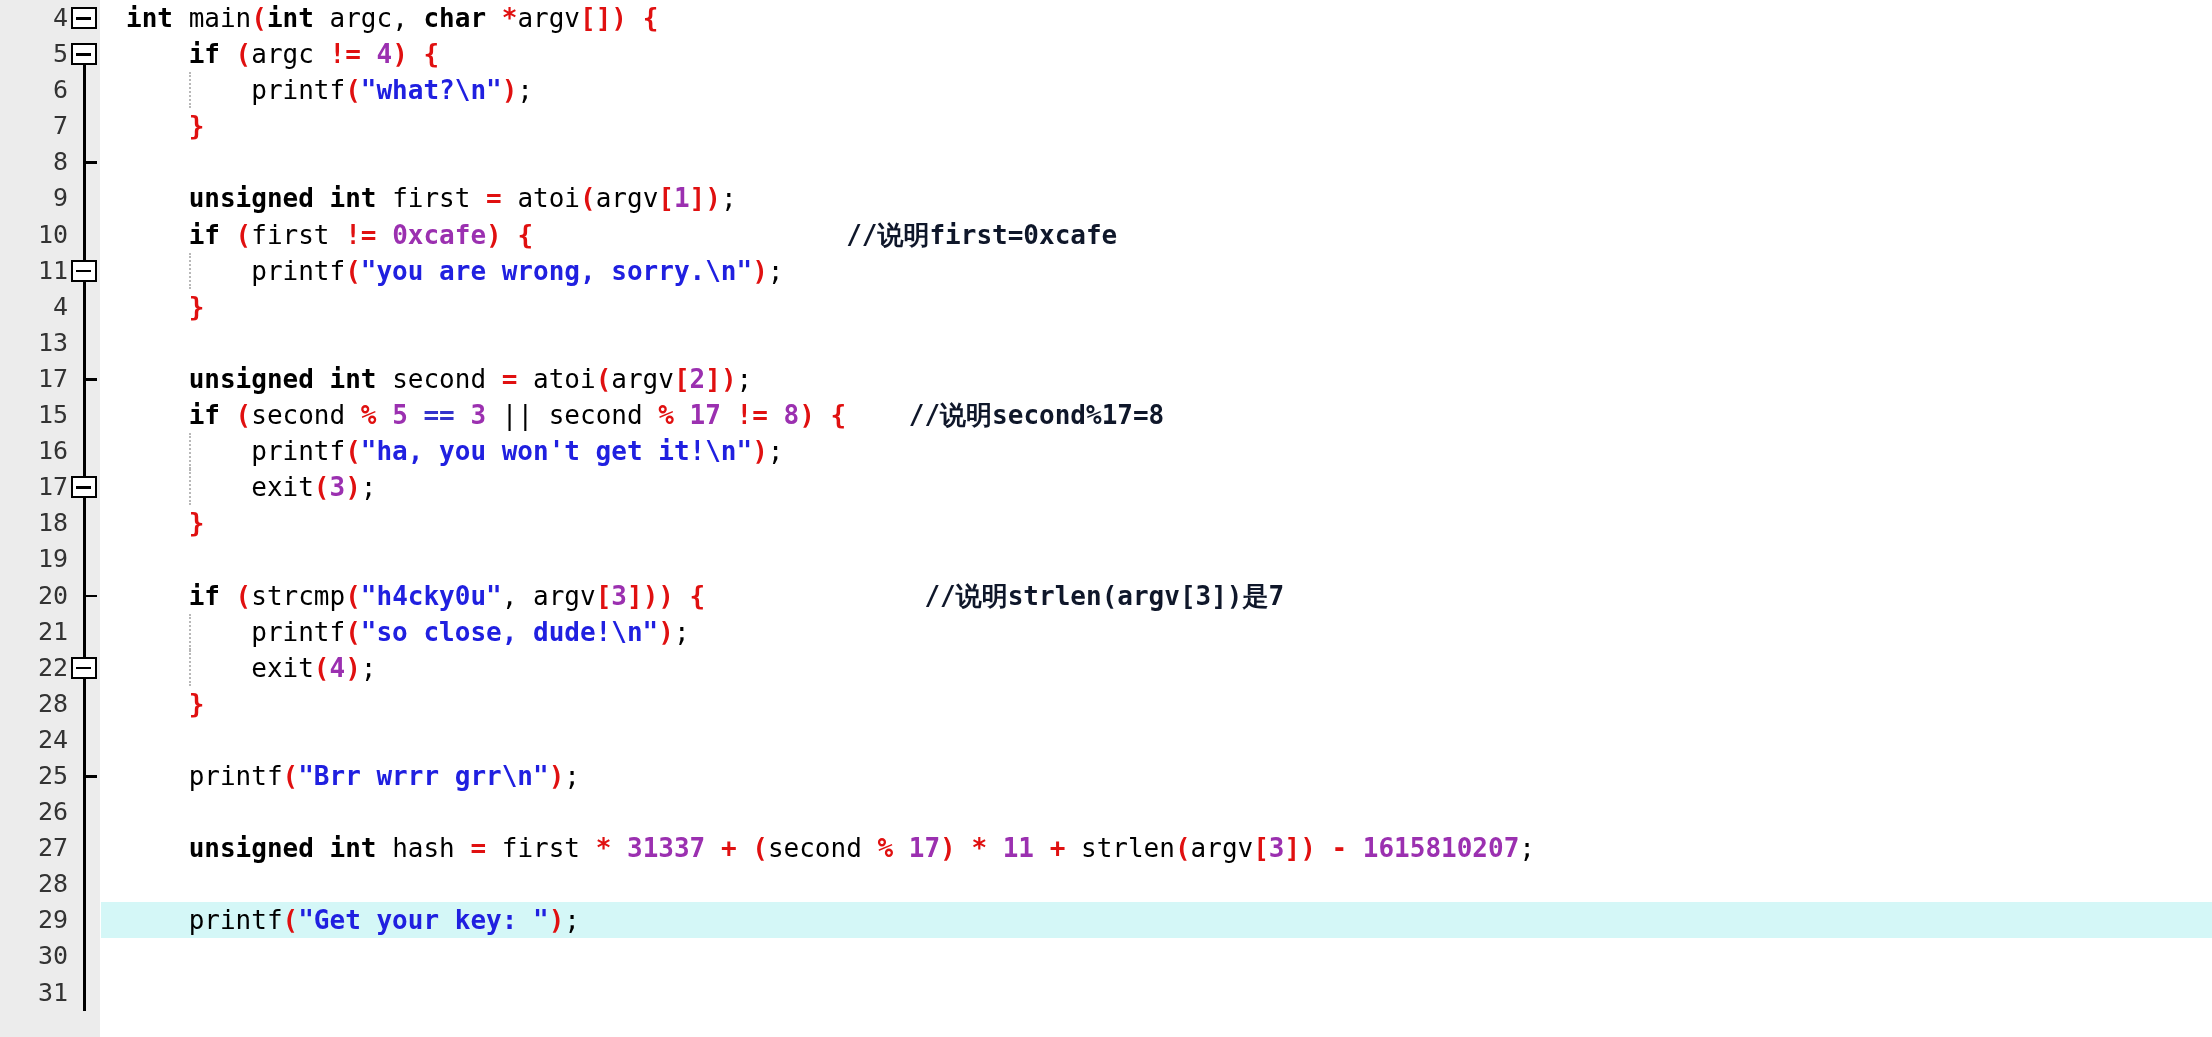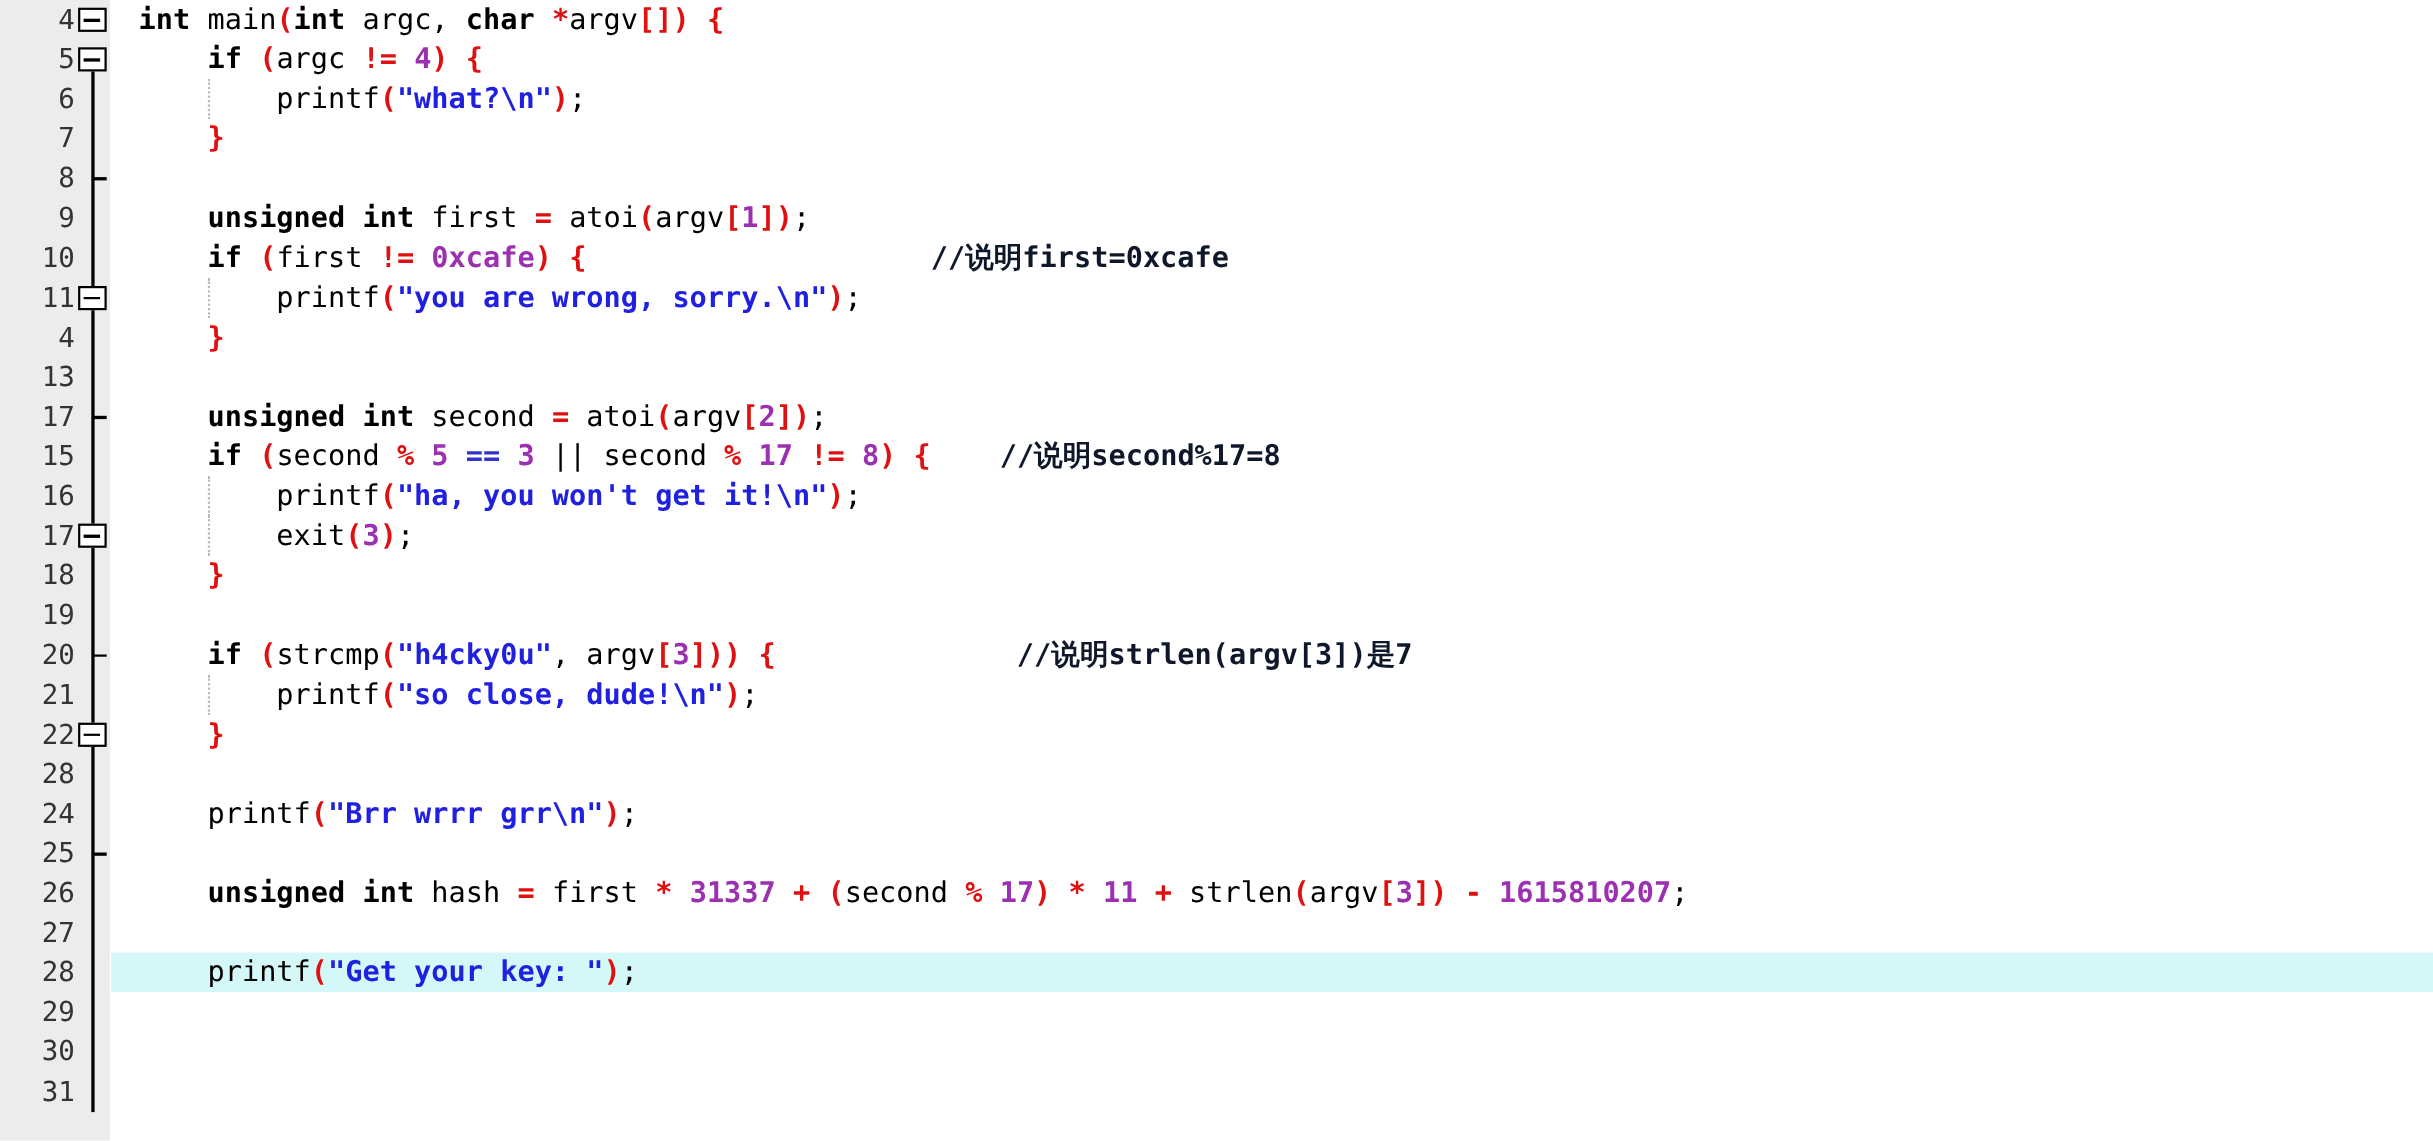--- a/index.html
+++ b/index.html
@@ -184,20 +184,21 @@
       <div class="code-row"><span class="plain">    </span><span class="brc">}</span></div>
       <div class="code-row"></div>
       <div class="code-row"><span class="plain">    </span><span class="kw">unsigned</span><span class="plain"> </span><span class="kw">int</span><span class="plain"> </span><span class="id">second</span><span class="plain"> </span><span class="op">=</span><span class="plain"> </span><span class="id">atoi</span><span class="brk">(</span><span class="id">argv</span><span class="brk">[</span><span class="num">2</span><span class="brk">]</span><span class="brk">)</span><span class="plain">;</span></div>
       <div class="code-row"><span class="plain">    </span><span class="kw">if</span><span class="plain"> </span><span class="brk">(</span><span class="id">second</span><span class="plain"> </span><span class="op">%</span><span class="plain"> </span><span class="num">5</span><span class="plain"> </span><span class="logic">==</span><span class="plain"> </span><span class="num">3</span><span class="plain"> || </span><span class="id">second</span><span class="plain"> </span><span class="op">%</span><span class="plain"> </span><span class="num">17</span><span class="plain"> </span><span class="op">!=</span><span class="plain"> </span><span class="num">8</span><span class="brk">)</span><span class="plain"> </span><span class="brc">{</span><span class="plain">    </span><span class="cmt">//说明second%17=8</span></div>
       <div class="code-row"><span class="iguide" style="left: 87.56px;"></span><span class="plain">        </span><span class="id">printf</span><span class="brk">(</span><span class="str">"ha, you won't get it!\n"</span><span class="brk">)</span><span class="plain">;</span></div>
       <div class="code-row"><span class="iguide" style="left: 87.56px;"></span><span class="plain">        </span><span class="id">exit</span><span class="brk">(</span><span class="num">3</span><span class="brk">)</span><span class="plain">;</span></div>
       <div class="code-row"><span class="plain">    </span><span class="brc">}</span></div>
       <div class="code-row"></div>
       <div class="code-row"><span class="plain">    </span><span class="kw">if</span><span class="plain"> </span><span class="brk">(</span><span class="id">strcmp</span><span class="brk">(</span><span class="str">"h4cky0u"</span><span class="plain">, </span><span class="id">argv</span><span class="brk">[</span><span class="num">3</span><span class="brk">]</span><span class="brk">)</span><span class="brk">)</span><span class="plain"> </span><span class="brc">{</span><span class="plain">              </span><span class="cmt">//说明strlen(argv[3])是7</span></div>
       <div class="code-row"><span class="iguide" style="left: 87.56px;"></span><span class="plain">        </span><span class="id">printf</span><span class="brk">(</span><span class="str">"so close, dude!\n"</span><span class="brk">)</span><span class="plain">;</span></div>
+      <div class="code-row"><span class="iguide" style="left: 87.56px;"></span><span class="plain">        </span><span class="id">exit</span><span class="brk">(</span><span class="num">4</span><span class="brk">)</span><span class="plain">;</span></div>
       <div class="code-row"><span class="plain">    </span><span class="brc">}</span></div>
       <div class="code-row"></div>
       <div class="code-row"><span class="plain">    </span><span class="id">printf</span><span class="brk">(</span><span class="str">"Brr wrrr grr\n"</span><span class="brk">)</span><span class="plain">;</span></div>
       <div class="code-row"></div>
       <div class="code-row"><span class="plain">    </span><span class="kw">unsigned</span><span class="plain"> </span><span class="kw">int</span><span class="plain"> </span><span class="id">hash</span><span class="plain"> </span><span class="op">=</span><span class="plain"> </span><span class="id">first</span><span class="plain"> </span><span class="op">*</span><span class="plain"> </span><span class="num">31337</span><span class="plain"> </span><span class="op">+</span><span class="plain"> </span><span class="brk">(</span><span class="id">second</span><span class="plain"> </span><span class="op">%</span><span class="plain"> </span><span class="num">17</span><span class="brk">)</span><span class="plain"> </span><span class="op">*</span><span class="plain"> </span><span class="num">11</span><span class="plain"> </span><span class="op">+</span><span class="plain"> </span><span class="id">strlen</span><span class="brk">(</span><span class="id">argv</span><span class="brk">[</span><span class="num">3</span><span class="brk">]</span><span class="brk">)</span><span class="plain"> </span><span class="op">-</span><span class="plain"> </span><span class="num">1615810207</span><span class="plain">;</span></div>
       <div class="code-row"></div>
       <div class="code-row hl"><span class="plain">    </span><span class="id">printf</span><span class="brk">(</span><span class="str">"Get your key: "</span><span class="brk">)</span><span class="plain">;</span></div>
     </div>
 
 </div>

